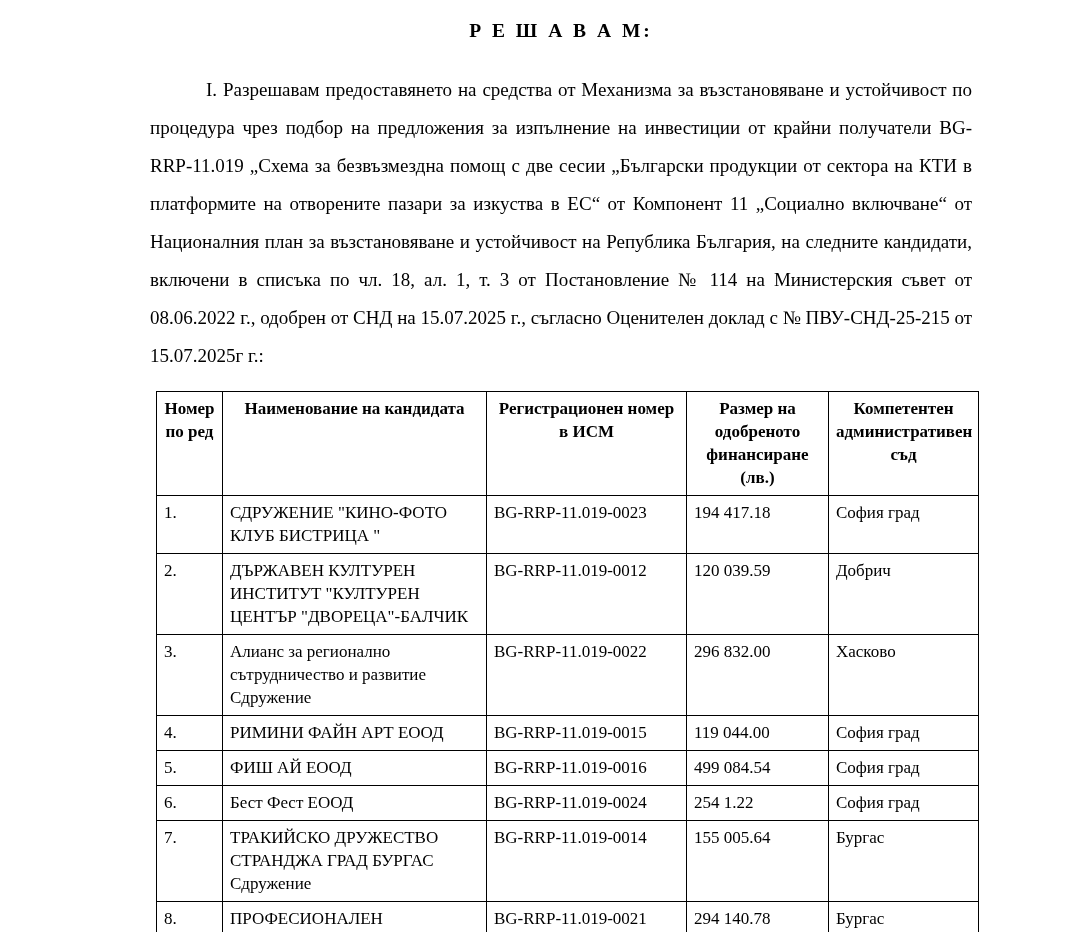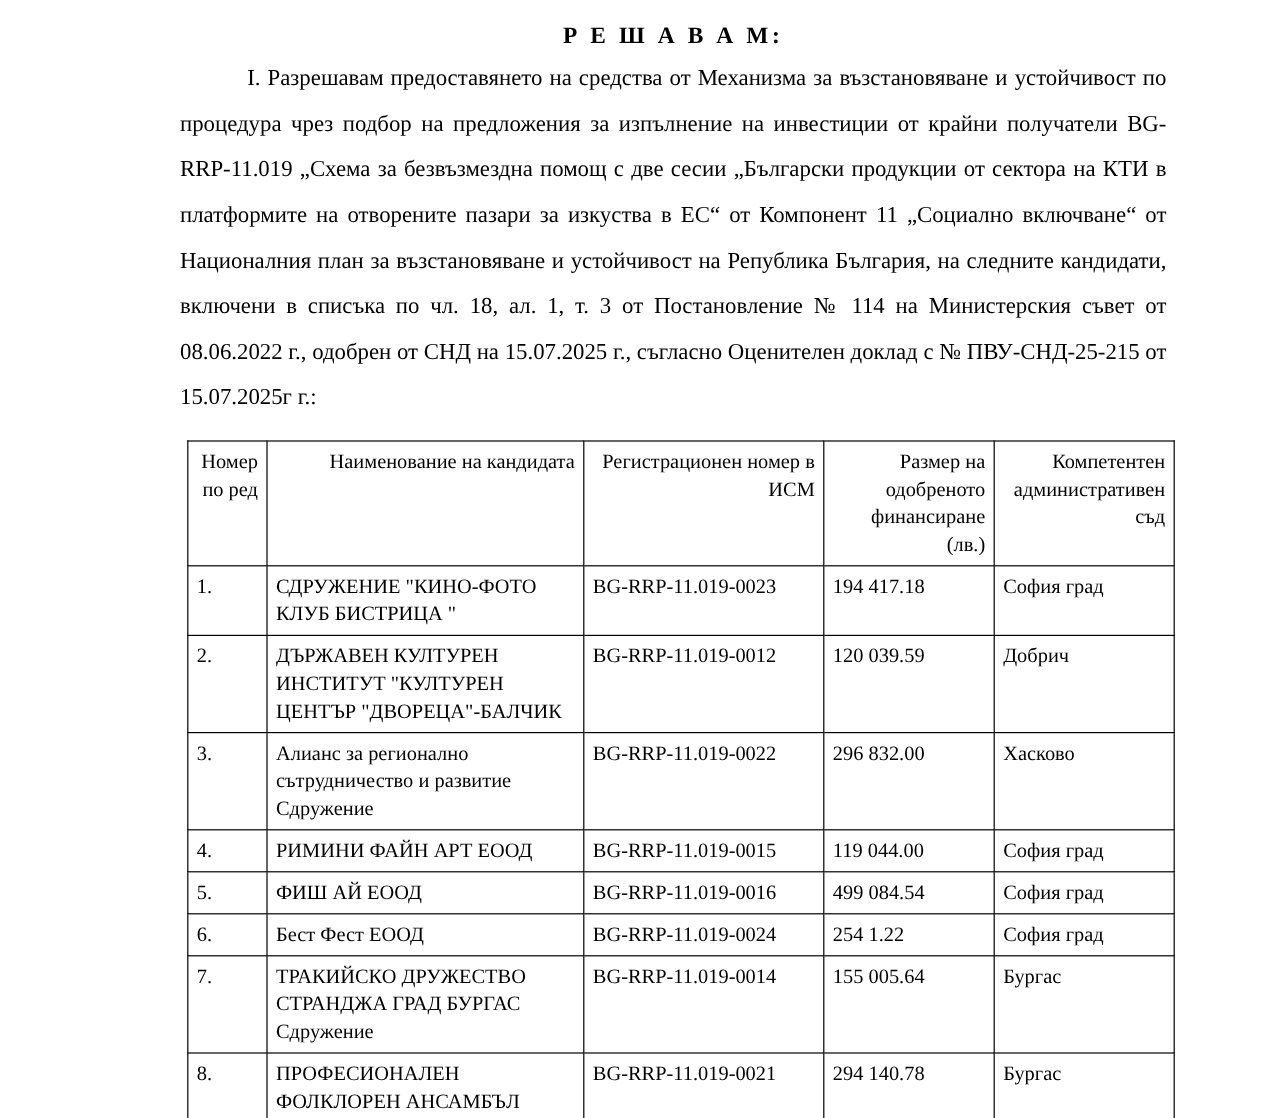--- a/index.html
+++ b/index.html
@@ -19,21 +19,21 @@
     width: 1068px;
     height: 932px;
     box-sizing: border-box;
     padding: 14px 96px 0 150px;
   }
   .doc-title {
     text-align: center;
     font-weight: bold;
     font-size: 19.5px;
     letter-spacing: 3px;
-    margin: 6px 0 5px 0;
+    margin: 6px 0 29px 0;
   }
   .body-text {
     font-size: 19px;
     line-height: 38px;
     text-align: justify;
     text-justify: inter-word;
     margin: 0 0 16px 0;
     hyphens: none;
   }
   .body-text .indent {
@@ -48,22 +48,22 @@
   }
   table.candidates th,
   table.candidates td {
     border: 1.4px solid #000000;
     vertical-align: top;
     padding: 5px 7px 6px 7px;
     font-size: 17px;
     line-height: 23px;
   }
   table.candidates th {
-    font-weight: normal;
-    text-align: right;
+    font-weight: bold;
+    text-align: center;
   }
   .col-num   { width: 66px; }
   .col-name  { width: 264px; }
   .col-reg   { width: 200px; }
   .col-amt   { width: 142px; }
   .col-court { width: 150px; }
 </style>
 </head>
 <body>
 

